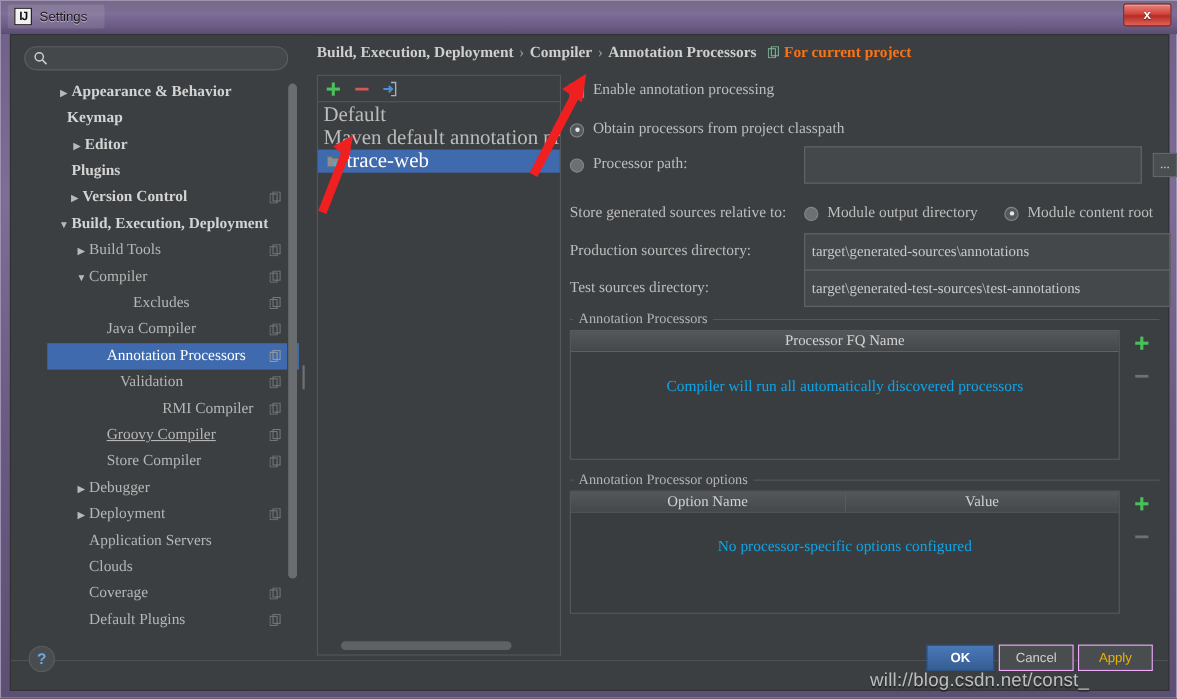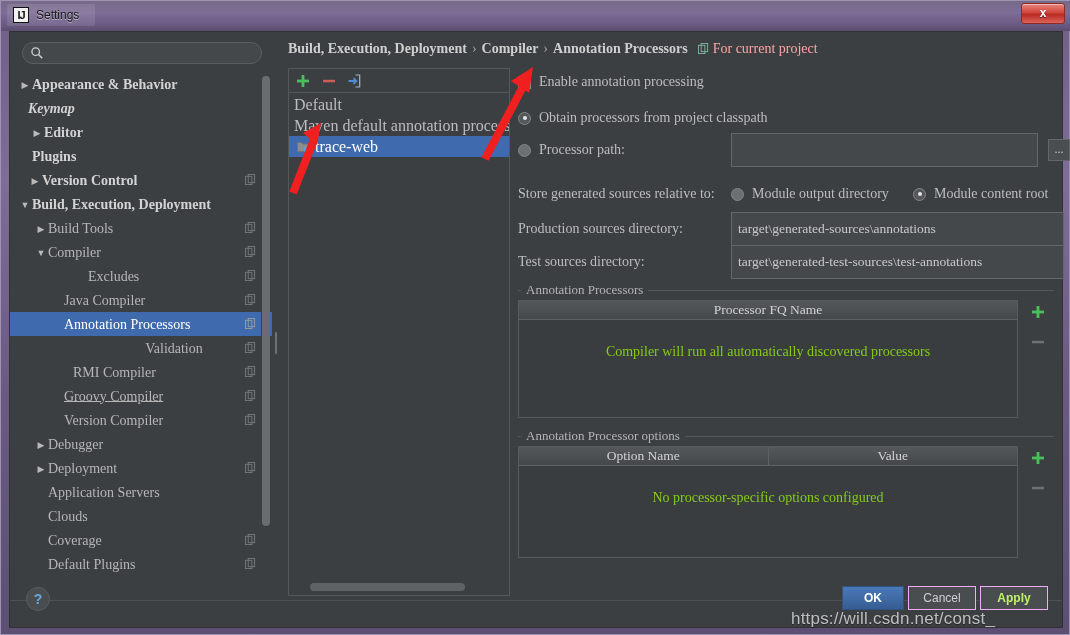--- a/index.html
+++ b/index.html
@@ -79,20 +79,21 @@
     pointer-events: none;
   }
   #tree {
     position: absolute; left: 0; top: 40px; width: 262px; height: 525px;
     overflow: hidden;
   }
   .tree-row {
     position: relative; height: 24px; line-height: 24px;
     color: #b6b6b6; font-size: 14px; white-space: nowrap;
     cursor: default;
+    margin-left: 33px;
   }
   .tree-row.bold { color: #d3d3d3; font-weight: bold; }
   .tree-row.selected { background: #3f6aad; color: #ffffff; }
   .tw {
     display: inline-block; width: 14px; text-align: center;
     color: #b9b9b9; font-size: 9px; vertical-align: middle;
   }
   .tw.empty { color: transparent; }
   .lbl { vertical-align: middle; }
   .copy-ic {
@@ -122,38 +123,38 @@
   
   #right { position: absolute; left: 270px; top: 0; right: 0; height: 570px; }
 
   #breadcrumb {
     position: absolute; left: 8px; top: 9px; height: 20px;
     font-size: 14px; color: #c8c8c8; white-space: nowrap;
   }
   #breadcrumb .crumb { font-weight: bold; color: #cfcfcf; }
   #breadcrumb .sep { color: #a0a0a0; margin: 0 5px; font-weight: normal; }
   #breadcrumb .scope {
-    color: #fca5a5; font-weight: normal; margin-left: 10px;
+    color: #f97316; font-weight: bold; margin-left: 10px;
   }
   #scope-icon { display:inline-block; width: 11px; height: 11px; vertical-align: -1px; margin-right: 4px; }
 
   
   #profiles {
     position: absolute; left: 8px; top: 36px; width: 222px; height: 528px;
     background: #3c3f41; border: 1px solid #555859;
   }
   #prof-toolbar {
     position: absolute; left: 0; top: 0; width: 100%; height: 24px;
     border-bottom: 1px solid #555859;
     display: flex; align-items: center; padding-left: 6px; gap: 10px;
   }
   .tb-btn { width: 16px; height: 16px; cursor: pointer; }
   #prof-list { position:absolute; left:0; top: 25px; width: 100%; bottom: 16px; overflow:hidden; }
   .prof-row {
-    height: 21px; line-height: 21px; color: #bcbcbc; font-size: 16px;
+    height: 21px; line-height: 21px; color: #bcbcbc; font-size: 19px;
     white-space: nowrap; padding-left: 5px; cursor: default;
   }
   .prof-row.selected { background: #3f6aad; color: #fff; }
   .prof-row.child { padding-left: 26px; position: relative; }
   .folder-ic { position: absolute; left: 8px; top: 4px; width: 14px; height: 13px; }
   #prof-hsb {
     position:absolute; left: 1px; bottom: 2px; width: 219px; height: 12px;
   }
   #prof-hsb .thumb {
     position:absolute; left: 20px; top: 2px; width: 155px; height: 8px;
@@ -218,21 +219,21 @@
     background: linear-gradient(180deg,#55585a,#45484a);
     color: #d2d2d2; font-size: 13.5px; text-align: center; line-height: 18px;
     border-right: 1px solid #5e6163; flex: 1 1 0;
   }
   .th:last-child { border-right: none; }
   .tbody {
     position: absolute; left: 0; right: 0; top: 19px; bottom: 0;
     display: flex; align-items: flex-start; justify-content: center;
     padding-top: 24px;
   }
-  .empty-msg { color: #84cc16; font-size: 14px; }
+  .empty-msg { color: #0ea5e9; font-size: 14px; }
   .side-btns {
     position: absolute; right: 0; top: 10px; width: 32px;
     display: flex; flex-direction: column; align-items: center; gap: 14px;
     padding-top: 4px;
   }
   .sb-ic { width: 16px; height: 16px; cursor: pointer; }
 
   
   #footer {
     position: absolute; left: 0; bottom: 0; width: 100%; height: 27px;
@@ -250,21 +251,21 @@
     position: absolute; top: -15px; height: 24px;
     font-family: "Liberation Sans", sans-serif; font-size: 12px;
     border: 1px solid #f0abfc; background: #4a4d4f; color: #cfcfcf;
     cursor: pointer; text-align: center; line-height: 22px;
   }
   .dlg-btn.default {
     background: linear-gradient(180deg,#4a79b8,#365d93);
     border: 1px solid #2f5party; border: 1px solid #2f5280;
     color: #ffffff; font-weight: bold;
   }
-  .dlg-btn.disabled { color: #bef264; font-weight: bold; }
+  .dlg-btn.disabled { color: #eab308; }
 
   
   .arrow { position: absolute; pointer-events: none; }
   #watermark {
     position: absolute; left: 790px; top: 608px;
     font-family: "Liberation Sans", sans-serif; font-size: 17px;
     color: #c9c9c9; opacity: .92; letter-spacing: .2px;
     text-shadow: 0 1px 1px rgba(0,0,0,.5);
   }
 </style>
@@ -288,21 +289,21 @@
       <div id="search-wrap">
         <input id="search-input" type="text" placeholder="" style="">
         <svg id="search-icon" viewBox="0 0 16 16">
           <circle cx="6.5" cy="6.5" r="4.3" fill="none" stroke="#cfcfcf" stroke-width="1.5"></circle>
           <line x1="9.8" y1="9.8" x2="14" y2="14" stroke="#cfcfcf" stroke-width="1.7"></line>
         </svg>
       </div>
 
       <div id="tree">
           <div class="tree-row bold" style="padding-left: 8px;"><span class="tw">▶</span><span class="lbl">Appearance &amp; Behavior</span></div>
-          <div class="tree-row bold" style="padding-left: 4px; font-style: italic;"><span class="tw empty">&nbsp;</span><span class="lbl">Keymap</span></div>
+          <div class="tree-row bold" style="padding-left: 4px;"><span class="tw empty">&nbsp;</span><span class="lbl">Keymap</span></div>
           <div class="tree-row bold" style="padding-left: 20px;"><span class="tw">▶</span><span class="lbl">Editor</span></div>
           <div class="tree-row bold" style="padding-left: 8px;"><span class="tw empty">&nbsp;</span><span class="lbl">Plugins</span></div>
           <div class="tree-row bold" style="padding-left: 18px;"><span class="tw">▶</span><span class="lbl">Version Control</span><svg class="copy-ic" viewBox="0 0 12 12">
               <rect x="0.5" y="2.5" width="7" height="9" fill="none" stroke="#9a9d9f"></rect>
               <rect x="3.5" y="0.5" width="7" height="9" fill="none" stroke="#9a9d9f"></rect>
             </svg></div>
           <div class="tree-row bold" style="padding-left: 8px;"><span class="tw">▼</span><span class="lbl">Build, Execution, Deployment</span></div>
           <div class="tree-row" style="padding-left: 24px;"><span class="tw">▶</span><span class="lbl">Build Tools</span><svg class="copy-ic" viewBox="0 0 12 12">
               <rect x="0.5" y="2.5" width="7" height="9" fill="none" stroke="#9a9d9f"></rect>
               <rect x="3.5" y="0.5" width="7" height="9" fill="none" stroke="#9a9d9f"></rect>
@@ -316,33 +317,33 @@
               <rect x="3.5" y="0.5" width="7" height="9" fill="none" stroke="#9a9d9f"></rect>
             </svg></div>
           <div class="tree-row" style="padding-left: 40px;"><span class="tw empty">&nbsp;</span><span class="lbl">Java Compiler</span><svg class="copy-ic" viewBox="0 0 12 12">
               <rect x="0.5" y="2.5" width="7" height="9" fill="none" stroke="#9a9d9f"></rect>
               <rect x="3.5" y="0.5" width="7" height="9" fill="none" stroke="#9a9d9f"></rect>
             </svg></div>
           <div class="tree-row selected" style="padding-left: 40px;"><span class="tw empty">&nbsp;</span><span class="lbl">Annotation Processors</span><svg class="copy-ic" viewBox="0 0 12 12">
               <rect x="0.5" y="2.5" width="7" height="9" fill="none" stroke="#9a9d9f"></rect>
               <rect x="3.5" y="0.5" width="7" height="9" fill="none" stroke="#9a9d9f"></rect>
             </svg></div>
-          <div class="tree-row" style="padding-left: 52px; text-align: center;"><span class="tw empty">&nbsp;</span><span class="lbl">Validation</span><svg class="copy-ic" viewBox="0 0 12 12">
-              <rect x="0.5" y="2.5" width="7" height="9" fill="none" stroke="#9a9d9f"></rect>
-              <rect x="3.5" y="0.5" width="7" height="9" fill="none" stroke="#9a9d9f"></rect>
-            </svg></div>
-          <div class="tree-row" style="padding-left: 49px;"><span class="tw empty">&nbsp;</span><span class="lbl">RMI Compiler</span><svg class="copy-ic" viewBox="0 0 12 12">
+          <div class="tree-row" style="padding-left: 52px;"><span class="tw empty">&nbsp;</span><span class="lbl">Validation</span><svg class="copy-ic" viewBox="0 0 12 12">
+              <rect x="0.5" y="2.5" width="7" height="9" fill="none" stroke="#9a9d9f"></rect>
+              <rect x="3.5" y="0.5" width="7" height="9" fill="none" stroke="#9a9d9f"></rect>
+            </svg></div>
+          <div class="tree-row" style="padding-left: 49px; text-align: center;"><span class="tw empty">&nbsp;</span><span class="lbl">RMI Compiler</span><svg class="copy-ic" viewBox="0 0 12 12">
               <rect x="0.5" y="2.5" width="7" height="9" fill="none" stroke="#9a9d9f"></rect>
               <rect x="3.5" y="0.5" width="7" height="9" fill="none" stroke="#9a9d9f"></rect>
             </svg></div>
           <div class="tree-row" style="padding-left: 40px; text-decoration: underline;"><span class="tw empty">&nbsp;</span><span class="lbl">Groovy Compiler</span><svg class="copy-ic" viewBox="0 0 12 12">
               <rect x="0.5" y="2.5" width="7" height="9" fill="none" stroke="#9a9d9f"></rect>
               <rect x="3.5" y="0.5" width="7" height="9" fill="none" stroke="#9a9d9f"></rect>
             </svg></div>
-          <div class="tree-row" style="padding-left: 40px;"><span class="tw empty">&nbsp;</span><span class="lbl">Version Compiler</span><svg class="copy-ic" viewBox="0 0 12 12">
+          <div class="tree-row" style="padding-left: 40px;"><span class="tw empty">&nbsp;</span><span class="lbl">Store Compiler</span><svg class="copy-ic" viewBox="0 0 12 12">
               <rect x="0.5" y="2.5" width="7" height="9" fill="none" stroke="#9a9d9f"></rect>
               <rect x="3.5" y="0.5" width="7" height="9" fill="none" stroke="#9a9d9f"></rect>
             </svg></div>
           <div class="tree-row" style="padding-left: 24px;"><span class="tw">▶</span><span class="lbl">Debugger</span></div>
           <div class="tree-row" style="padding-left: 24px;"><span class="tw">▶</span><span class="lbl">Deployment</span><svg class="copy-ic" viewBox="0 0 12 12">
               <rect x="0.5" y="2.5" width="7" height="9" fill="none" stroke="#9a9d9f"></rect>
               <rect x="3.5" y="0.5" width="7" height="9" fill="none" stroke="#9a9d9f"></rect>
             </svg></div>
           <div class="tree-row" style="padding-left: 24px;"><span class="tw empty">&nbsp;</span><span class="lbl">Application Servers</span></div>
           <div class="tree-row" style="padding-left: 24px;"><span class="tw empty">&nbsp;</span><span class="lbl">Clouds</span></div>
@@ -495,14 +496,14 @@
 
   <svg class="arrow" style="left:470px; top:62px; width:70px; height:100px;" viewBox="0 0 70 100">
     <path d="M14 96 L56 16" stroke="#f02020" stroke-width="8" fill="none"></path>
     <path d="M62 4 L40 18 L58 30 Z" fill="#f02020"></path>
   </svg>
   <svg class="arrow" style="left:280px; top:118px; width:48px; height:78px;" viewBox="0 0 48 78">
     <path d="M12 74 L34 18" stroke="#f02020" stroke-width="8" fill="none"></path>
     <path d="M40 4 L22 14 L36 26 Z" fill="#f02020"></path>
   </svg>
 
-  <div id="watermark">https://will.csdn.net/const_</div>
+  <div id="watermark">will://blog.csdn.net/const_</div>
 </div>
 
 </body></html>

